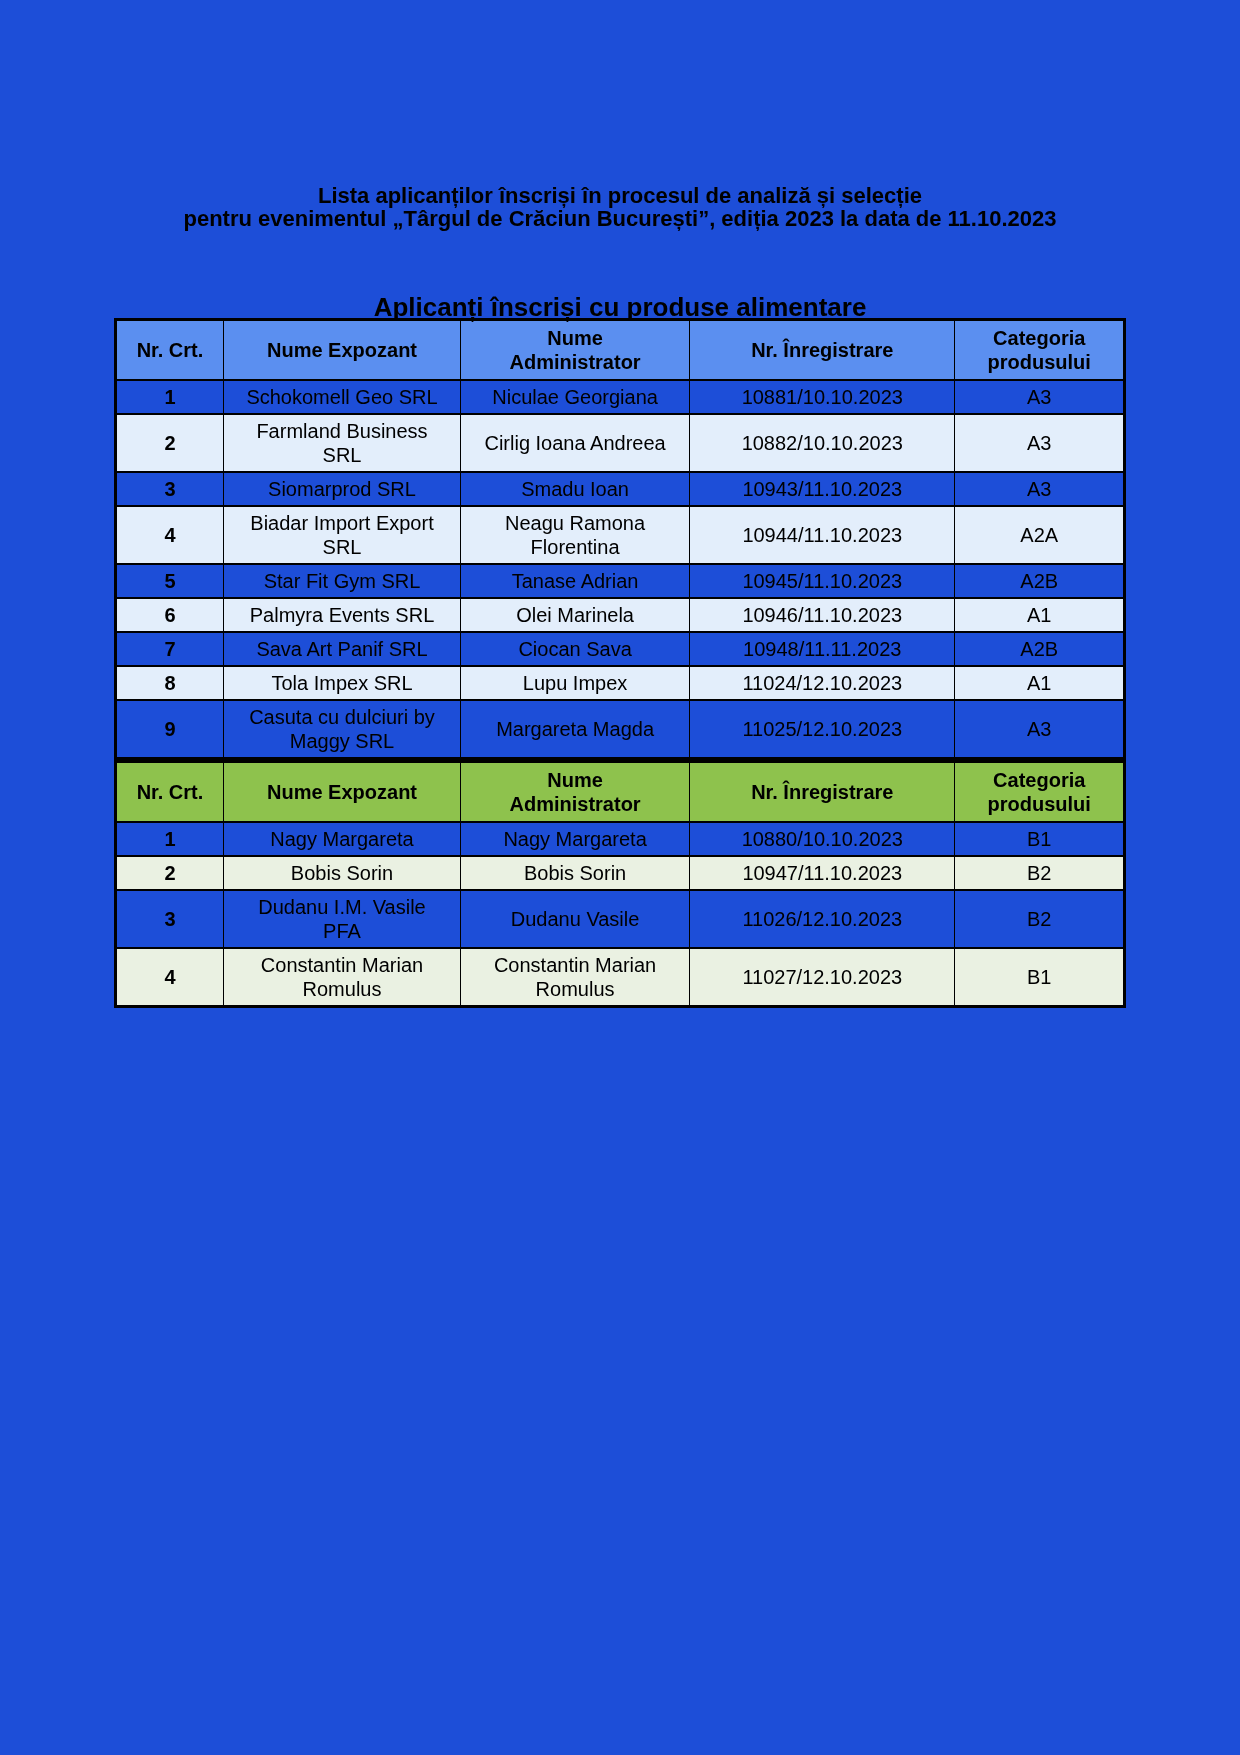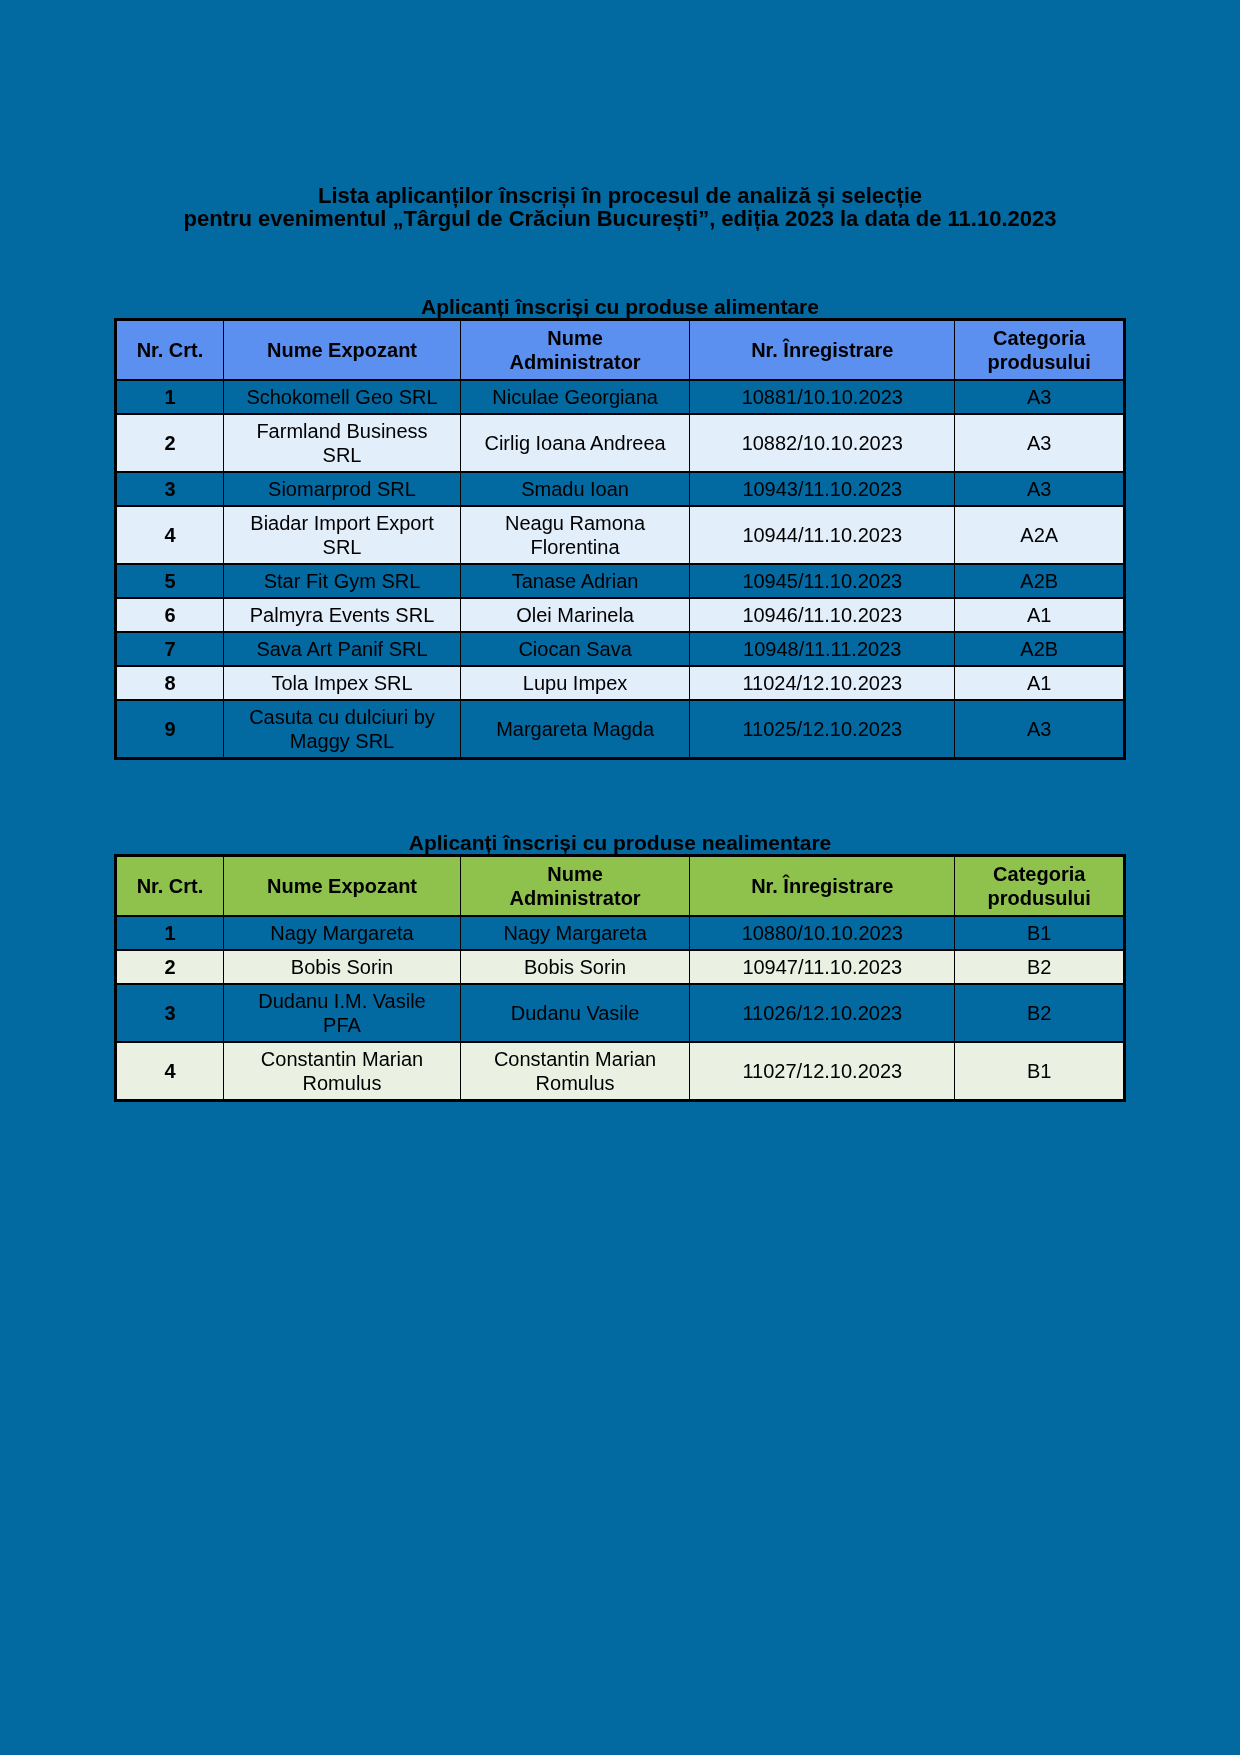--- a/index.html
+++ b/index.html
@@ -1,38 +1,38 @@
 <!DOCTYPE html>
 <html><head>
 <meta charset="utf-8">
 <style>
   * { margin: 0; padding: 0; box-sizing: border-box; }
   html, body { background: #ffffff; }
   .page {
     width: 1240px;
     height: 1755px;
-    background: #0369a1;
+    background: #1d4ed8;
     color: #000000;
     font-family: "Liberation Sans", sans-serif;
     overflow: hidden;
     margin: 0 auto;
   }
   .content { padding-top: 184px; }
 
   .doc-title {
     text-align: center;
     font-size: 22px;
     font-weight: bold;
     line-height: 23px;
   }
   .doc-title .line2 { }
 
   .section-heading {
     text-align: center;
-    font-size: 21px;
+    font-size: 26px;
     font-weight: bold;
     line-height: 22px;
   }
   .heading-food   { margin-top: 66px; }
   .heading-nonfood{ margin-top: 72px; }
 
   table.data-table {
     border-collapse: collapse;
     table-layout: fixed;
     width: 1012px;
@@ -164,21 +164,20 @@
           <td class="nr">9</td>
           <td>Casuta cu dulciuri by
 Maggy SRL</td>
           <td>Margareta Magda</td>
           <td>11025/12.10.2023</td>
           <td>A3</td>
         </tr>
       </tbody>
     </table>
 
-    <div class="section-heading heading-nonfood">Aplicanți înscriși cu produse nealimentare</div>
 
     <table class="data-table table-nonfood">
       <colgroup>
         <col class="col-nr">
           <col class="col-exp">
           <col class="col-adm">
           <col class="col-inr">
           <col class="col-cat">
       </colgroup>
       <thead>

